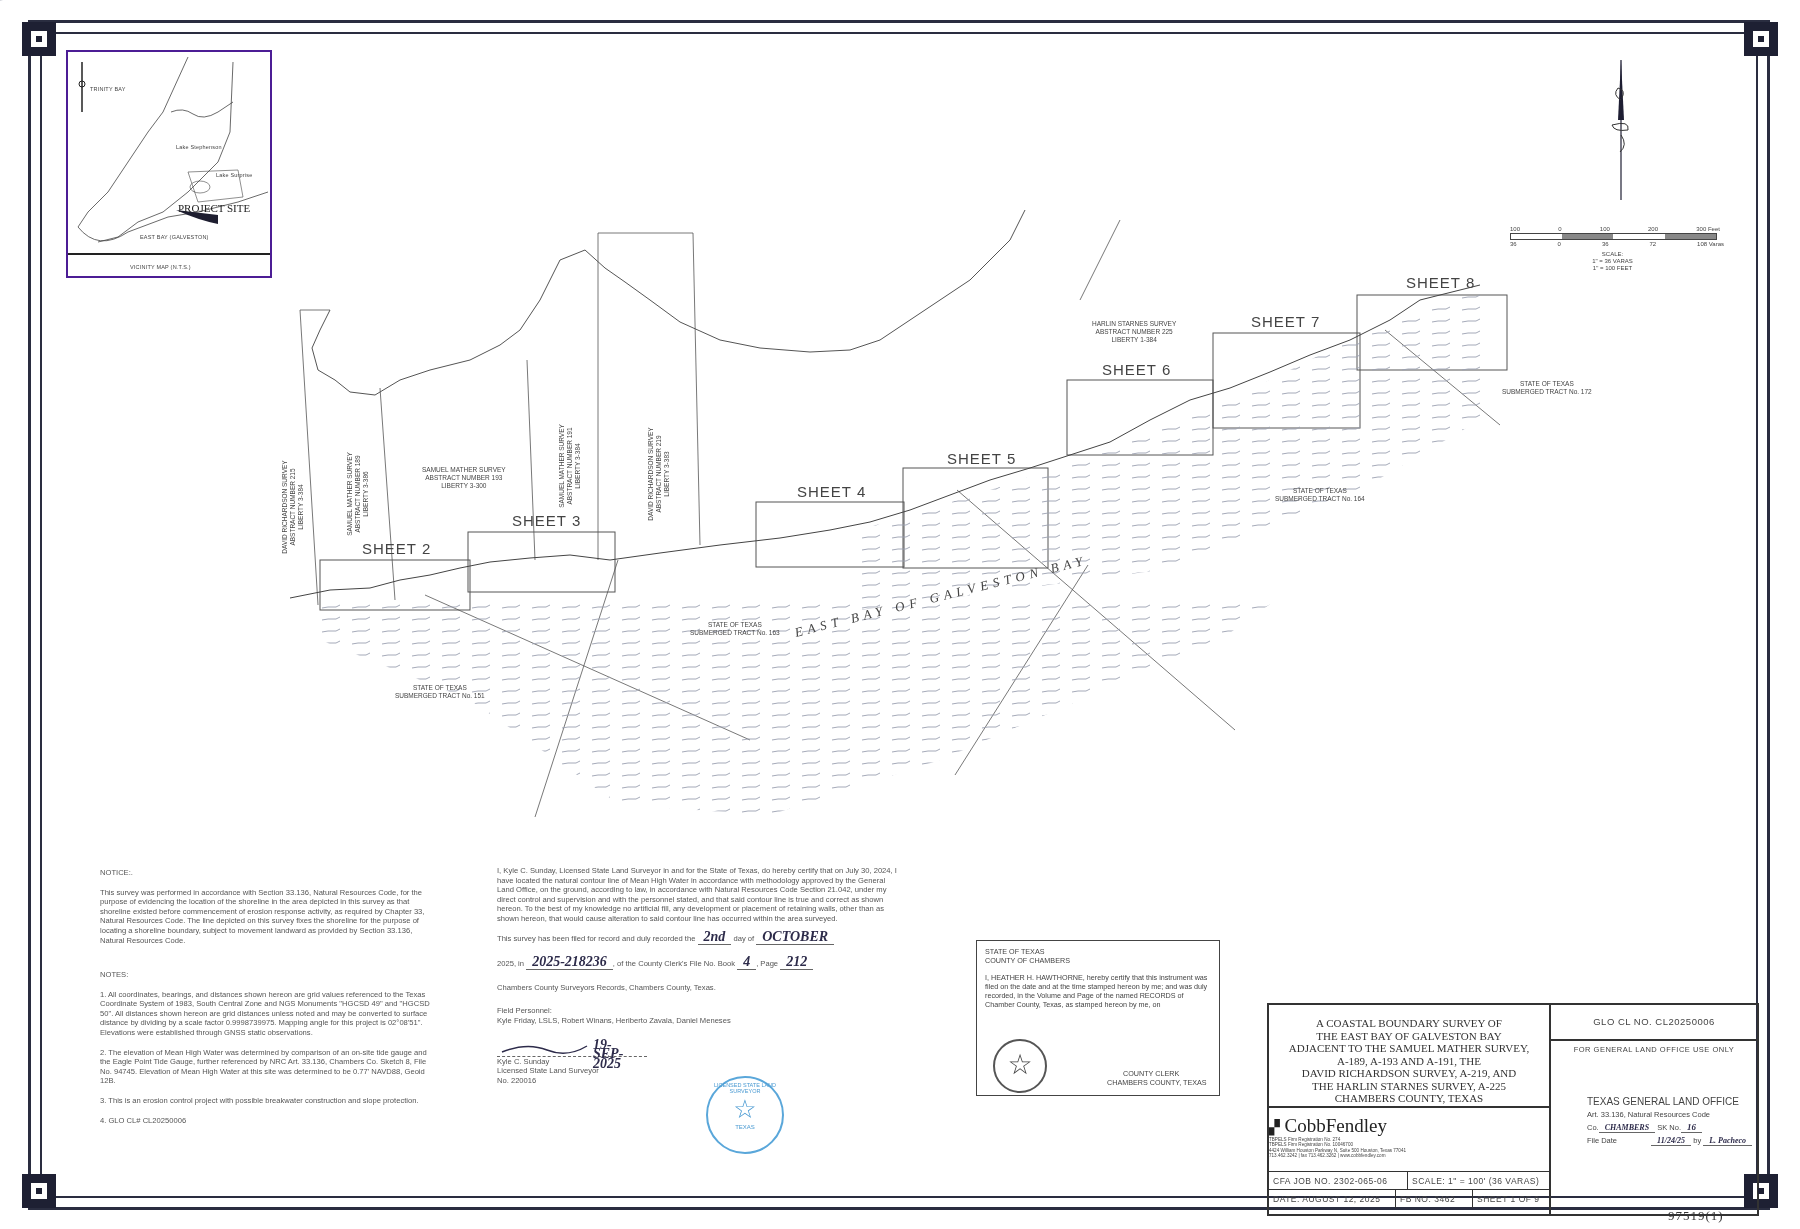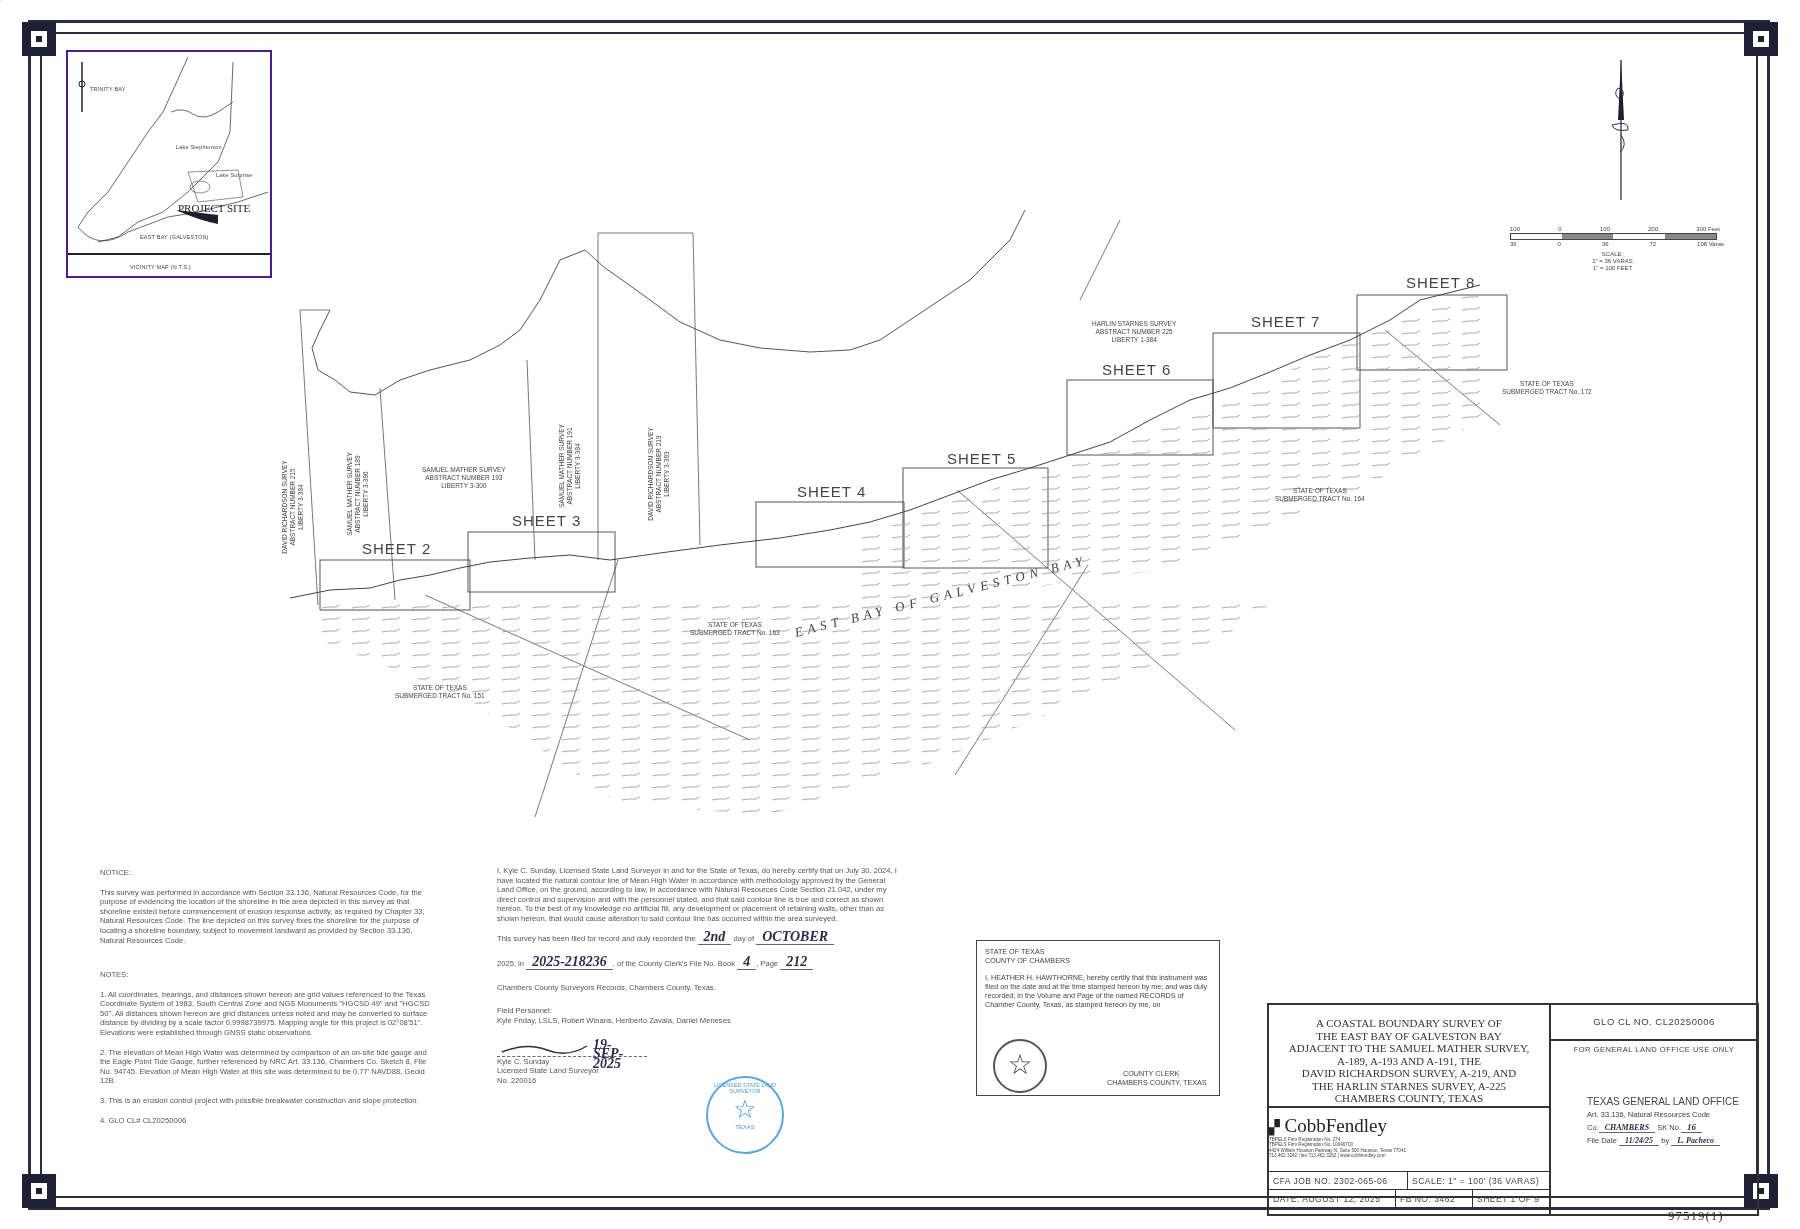--- a/index.html
+++ b/index.html
@@ -306,19 +306,19 @@
   <div class="glo-head">GLO CL NO. CL20250006</div>
   <div class="glo-sub">FOR GENERAL LAND OFFICE USE ONLY</div>
   <div class="glo-stamp">
     <div style="font-size:10px;">TEXAS GENERAL LAND OFFICE</div>
     <div style="font-size:7.5px;">Art. 33.136, Natural Resources Code</div>
     <div style="font-size:7.5px;">
       <span>Co.</span><span class="hand" style="font-size:8px;">CHAMBERS</span>
       <span>SK No.</span><span class="hand" style="font-size:9px;">16</span>
     </div>
     <div style="font-size:7.5px;">
-      <span>File Date</span> <span class="hand" style="font-size:8px;">11/24/25</span>
+      <span>File Date</span> <span class="hand" style="font-size:8px;margin-left:32px;">11/24/25</span>
       <span>by</span> <span class="hand" style="font-size:8px;">L. Pacheco</span>
     </div>
   </div>
 </div>
 
 <span class="abs doc-num">97519(1)</span>
 
 </body></html>

